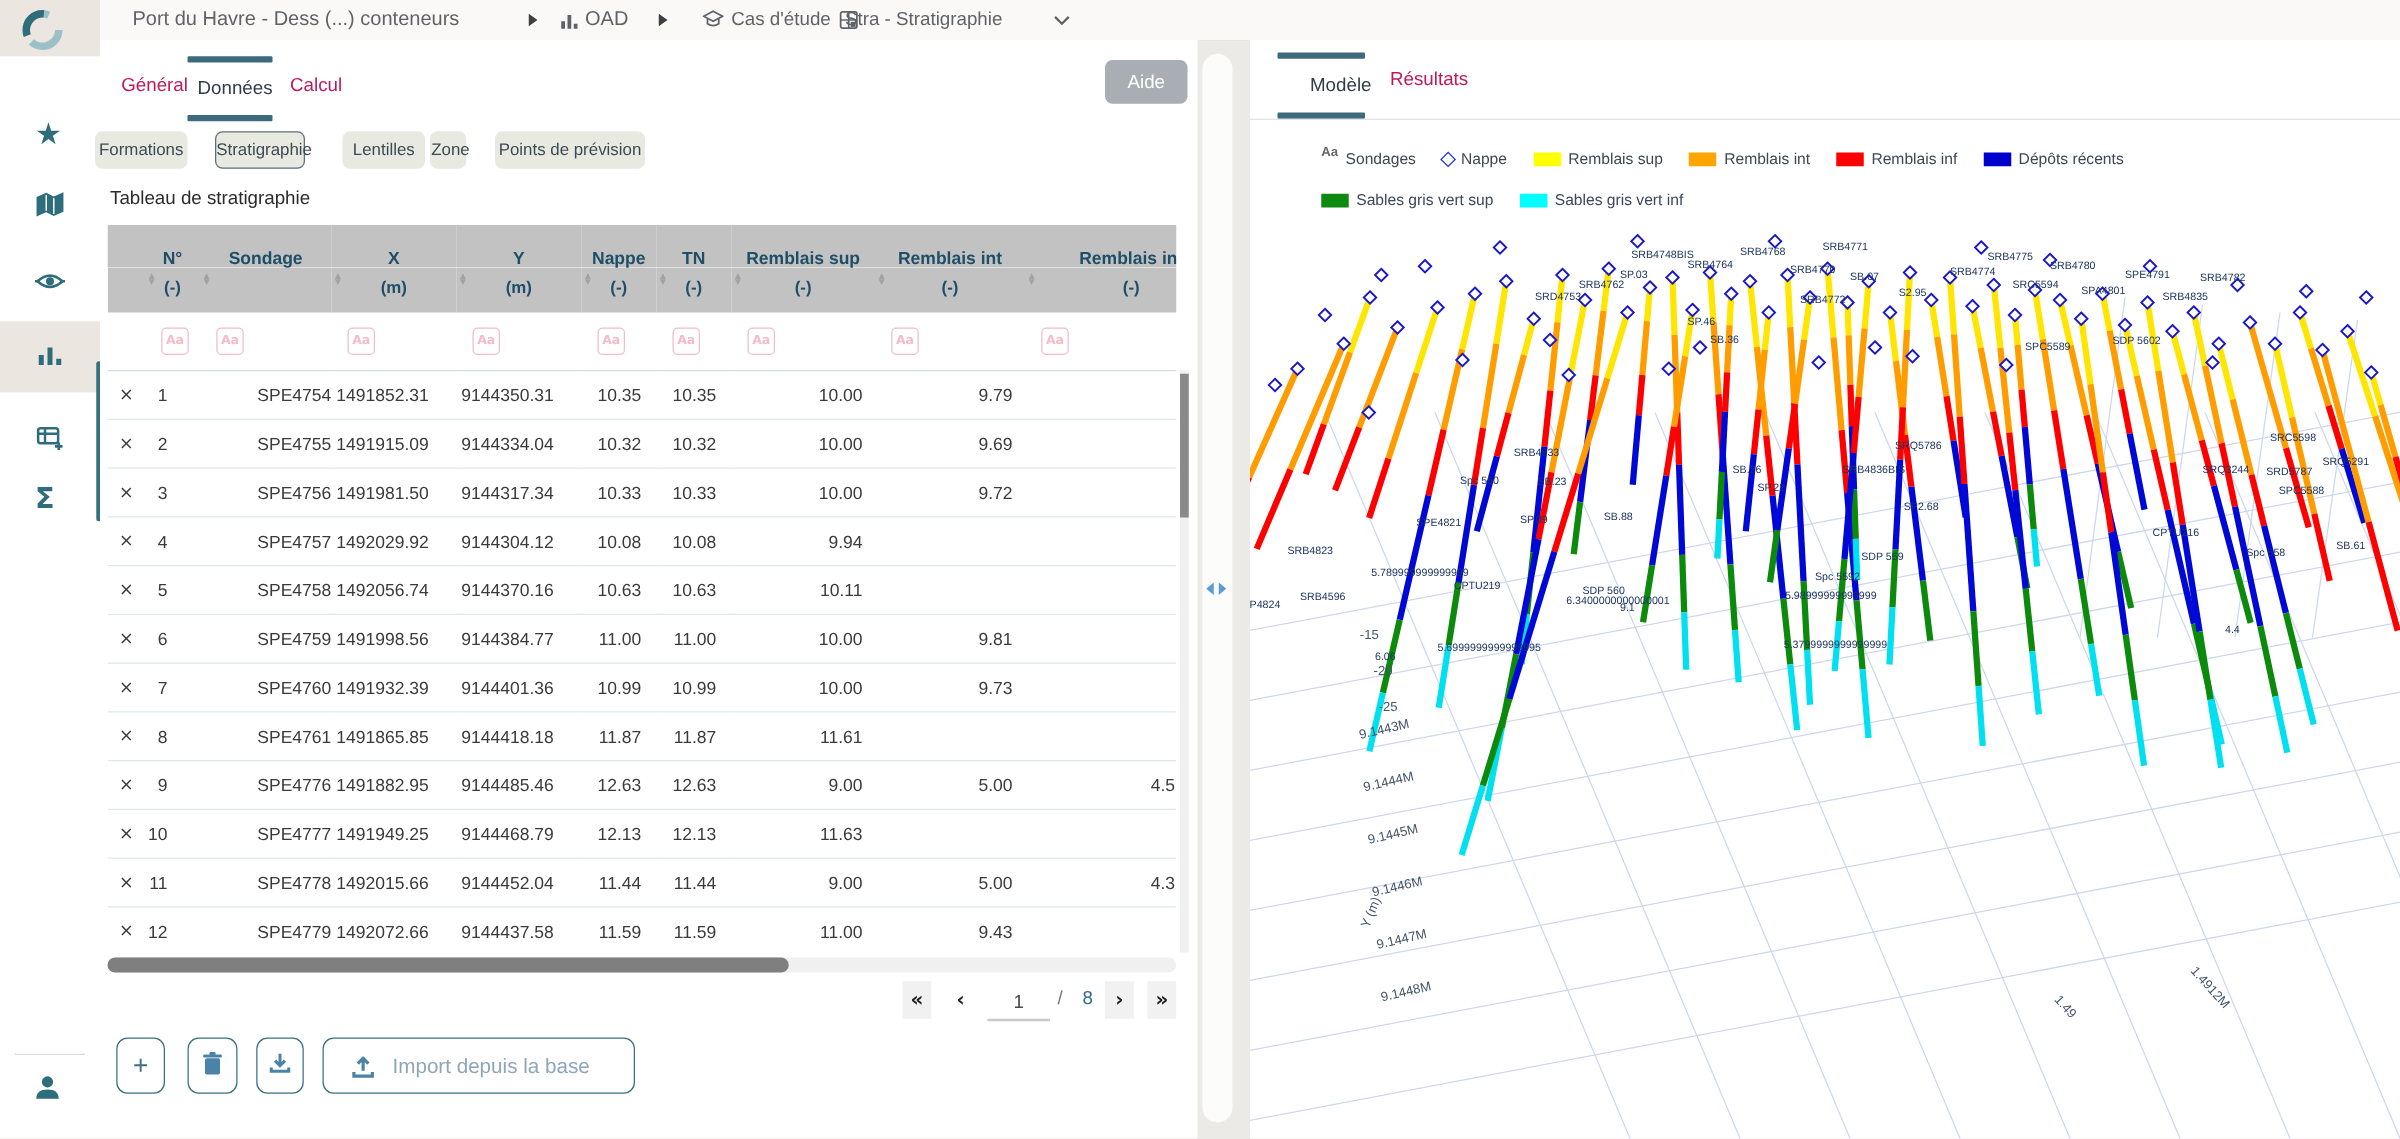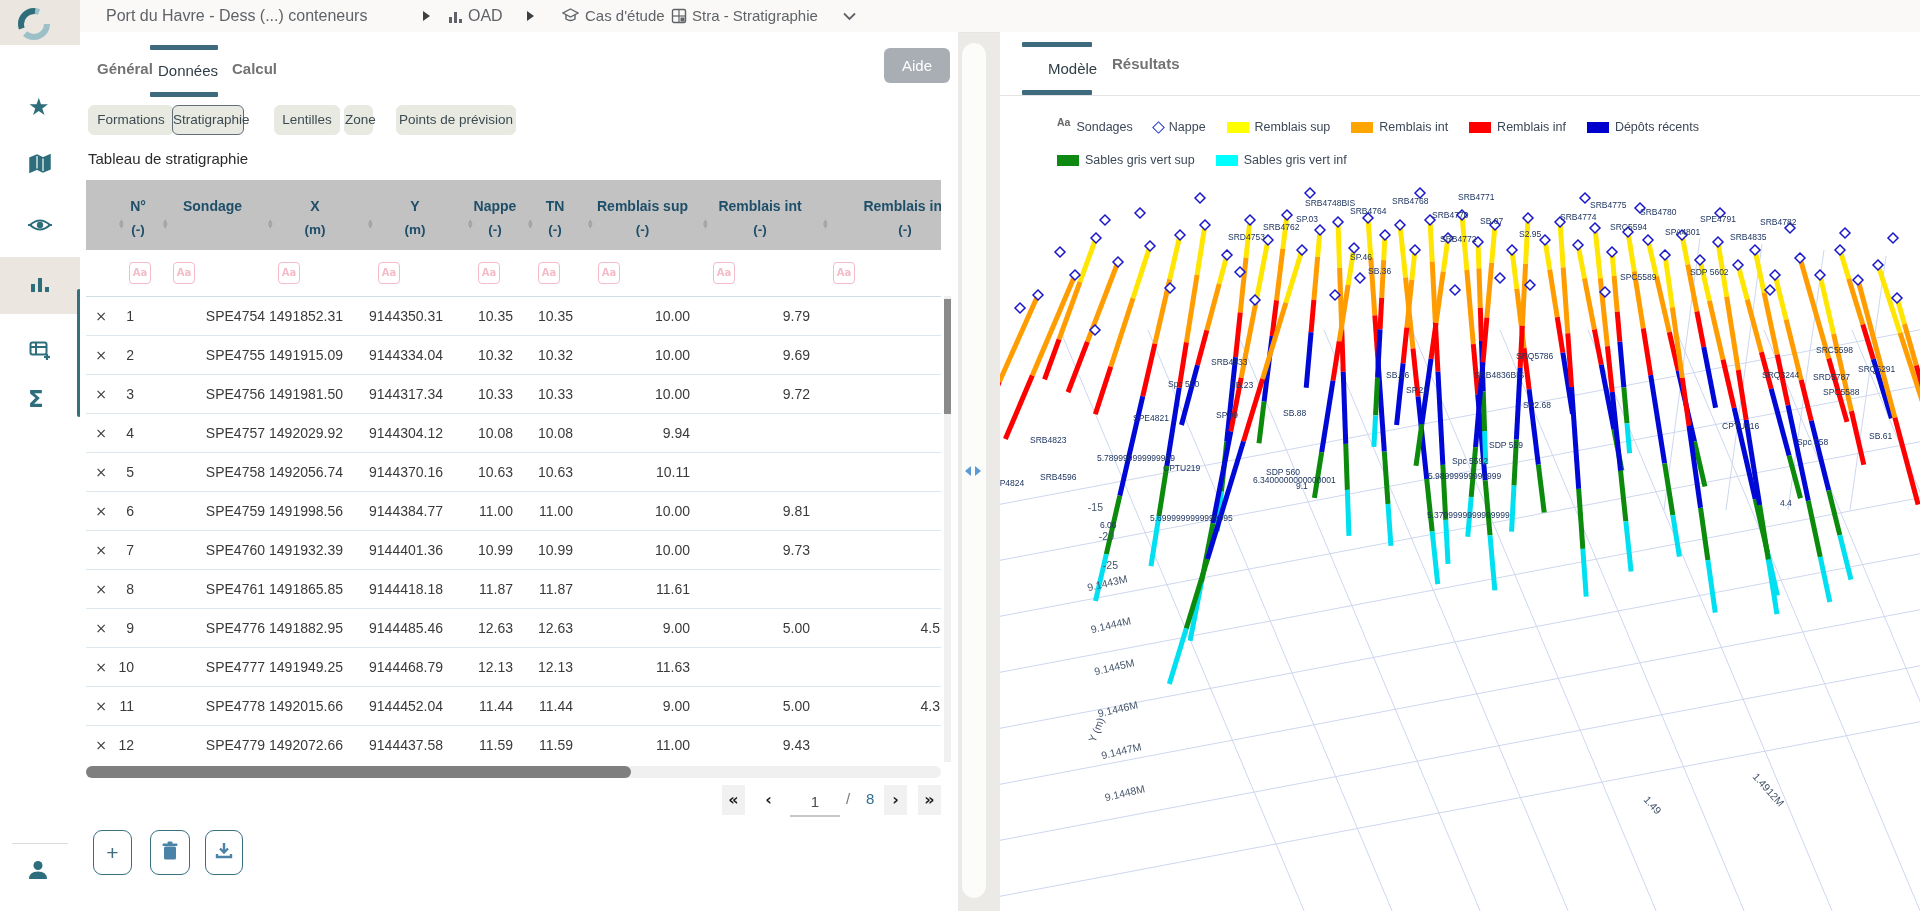--- a/index.html
+++ b/index.html
@@ -22,21 +22,21 @@
   .panel-left{left:80px;top:32px;width:878px;height:879px;background:#ffffff;}
   .panel-right{left:1000px;top:32px;width:920px;height:879px;background:#ffffff;}
   .splitter{left:961px;top:42px;width:24px;height:855px;background:#fcfcfb;border:1px solid #eceae6;border-radius:13px;}
   .split-arrows{left:965px;top:464px;width:18px;height:14px;}
   .tri-l{width:0;height:0;border-right:6px solid #5b9bd5;border-top:5px solid transparent;border-bottom:5px solid transparent;left:0;top:2px;}
   .tri-r{width:0;height:0;border-left:6px solid #5b9bd5;border-top:5px solid transparent;border-bottom:5px solid transparent;left:10px;top:2px;}
   .scroll-ind-left{left:77px;top:289px;width:4px;height:128px;background:#35707f;border-radius:2px;}
   
   .tab-lbl{font-size:15px;}
   .tab-on{color:#2f3e46;}
-  .tab-off{color:#737373;cursor:pointer;font-weight:bold;}
+  .tab-off{color:#be185d;cursor:pointer;}
   .tab-bar{background:#3d6b7d;height:5px;border-radius:1px;}
   .rp-divider{left:1000px;top:95px;width:920px;height:1px;background:#e4e4e4;}
   .aide{left:884px;top:48px;width:66px;height:35px;background:#a9aeb5;border:none;border-radius:6px;color:#fff;font-size:15px;font-family:"Liberation Sans",sans-serif;}
   
   .chip{top:105px;height:30px;background:#e8eae2;border:1px solid #e8eae2;border-radius:6px;color:#3c4a52;font-size:13.5px;line-height:28px;text-align:center;box-sizing:border-box;cursor:pointer;}
   .chip-sel{border:1.5px solid #5f6e79;}
   .tbl-title{left:88px;top:150px;color:#2b2b2b;font-size:15px;}
   
   .tblwrap{left:86px;top:180px;width:855px;height:582px;overflow:hidden;}
   table.strat{border-collapse:collapse;table-layout:fixed;width:904px;}
@@ -96,21 +96,21 @@
     <polygon points="8.5,1 16,5 8.5,9 1,5" fill="none" stroke="#5f6368" stroke-width="1.4"></polygon>
     <path d="M4 7 V11 Q8.5 14 13 11 V7" fill="none" stroke="#5f6368" stroke-width="1.4"></path>
   </svg>
   <div class="abs crumb" style="left:585px;top:0;">Cas d'étude</div>
   <svg class="abs" style="left:671px;top:8px;" width="16" height="16" viewBox="0 0 16 16">
     <rect x="1.5" y="1.5" width="13" height="13" rx="1.5" fill="none" stroke="#5f6368" stroke-width="1.4"></rect>
     <line x1="1.5" y1="8" x2="14.5" y2="8" stroke="#5f6368" stroke-width="1.2"></line>
     <line x1="8" y1="1.5" x2="8" y2="14.5" stroke="#5f6368" stroke-width="1.2"></line>
     <rect x="9.5" y="9.5" width="4" height="4" fill="#5f6368"></rect>
   </svg>
-  <div class="abs crumb" style="left:692px;top:0;">Stra - Stratigraphie</div>
+  <div class="abs crumb" style="left:676px;top:0;">Stra - Stratigraphie</div>
   <svg class="abs" style="left:843px;top:12px;" width="13" height="9" viewBox="0 0 13 9">
     <polyline points="1,1.5 6.5,7 12,1.5" fill="none" stroke="#5f6368" stroke-width="1.8"></polyline>
   </svg>
 
   <div class="abs rail"></div>
   <div class="abs rail-logo-bg"></div>
   <svg class="abs" style="left:13px;top:3px;" width="42" height="42" viewBox="0 0 42 42">
     <circle cx="21" cy="21" r="13" fill="none" stroke="#9cc0c8" stroke-width="6" stroke-dasharray="30 12 24 16"></circle>
     <circle cx="21" cy="21" r="13" fill="none" stroke="#2f6d7a" stroke-width="6" stroke-dasharray="0 36 26 60"></circle>
   </svg>
@@ -147,21 +147,21 @@
   <div class="abs scroll-ind-left"></div>
 
   <div class="abs panel-left"></div>
   <div class="abs tab-lbl tab-off" style="left:97px;top:60px;">Général</div>
   <div class="abs tab-bar" style="left:150px;top:45px;width:68px;"></div>
   <div class="abs tab-lbl tab-on" style="left:158px;top:62px;">Données</div>
   <div class="abs tab-bar" style="left:150px;top:92px;width:68px;"></div>
   <div class="abs tab-lbl tab-off" style="left:232px;top:60px;">Calcul</div>
   <button class="abs aide">Aide</button>
 
-  <div class="abs chip" style="left:88px;width:86px;">Formations</div>
+  <div class="abs chip" style="left:76px;width:74px;">Formations</div>
   <div class="abs chip chip-sel" style="left:172px;width:72px;">Stratigraphie</div>
   <div class="abs chip" style="left:274px;width:66px;">Lentilles</div>
   <div class="abs chip" style="left:344px;width:29px;">Zone</div>
   <div class="abs chip" style="left:396px;width:120px;">Points de prévision</div>
 
   <div class="abs tbl-title">Tableau de stratigraphie</div>
 
   <div class="abs tblwrap">
     <table class="strat">
         <colgroup>
@@ -383,20 +383,26 @@
       <rect x="3" y="5.5" width="12" height="13" rx="1.5" fill="#4a82a8"></rect>
       <rect x="1.5" y="2.5" width="15" height="2.4" rx="1" fill="#4a82a8"></rect>
       <rect x="6.5" y="0.5" width="5" height="2.4" rx="1" fill="#4a82a8"></rect>
     </svg>
   </button>
   <button class="abs actbtn" style="left:205px;width:38px;">
     <svg width="18" height="18" viewBox="0 0 18 18">
       <path d="M9 1 V10 M5 6.5 L9 10.5 L13 6.5" fill="none" stroke="#4a82a8" stroke-width="2.4"></path>
       <path d="M2 12 V15 H16 V12" fill="none" stroke="#4a82a8" stroke-width="2.4"></path>
     </svg>
+  </button>
+  <button class="abs actbtn" style="left:258px;width:250px;text-align:left;">
+    <svg style="vertical-align:middle;margin:0 14px 0 16px;" width="19" height="19" viewBox="0 0 18 18">
+      <path d="M9 11 V2 M5 5.5 L9 1.5 L13 5.5" fill="none" stroke="#4a82a8" stroke-width="2.4"></path>
+      <path d="M2 12 V15 H16 V12" fill="none" stroke="#4a82a8" stroke-width="2.4"></path>
+    </svg><span class="import-lbl">Import depuis la base</span>
   </button>
 
   <div class="abs splitter"></div>
   <div class="abs split-arrows">
     <div class="abs tri-l"></div>
     <div class="abs tri-r"></div>
   </div>
 
   <div class="abs panel-right"></div>
   <div class="abs tab-bar" style="left:1022px;top:42px;width:70px;"></div>

